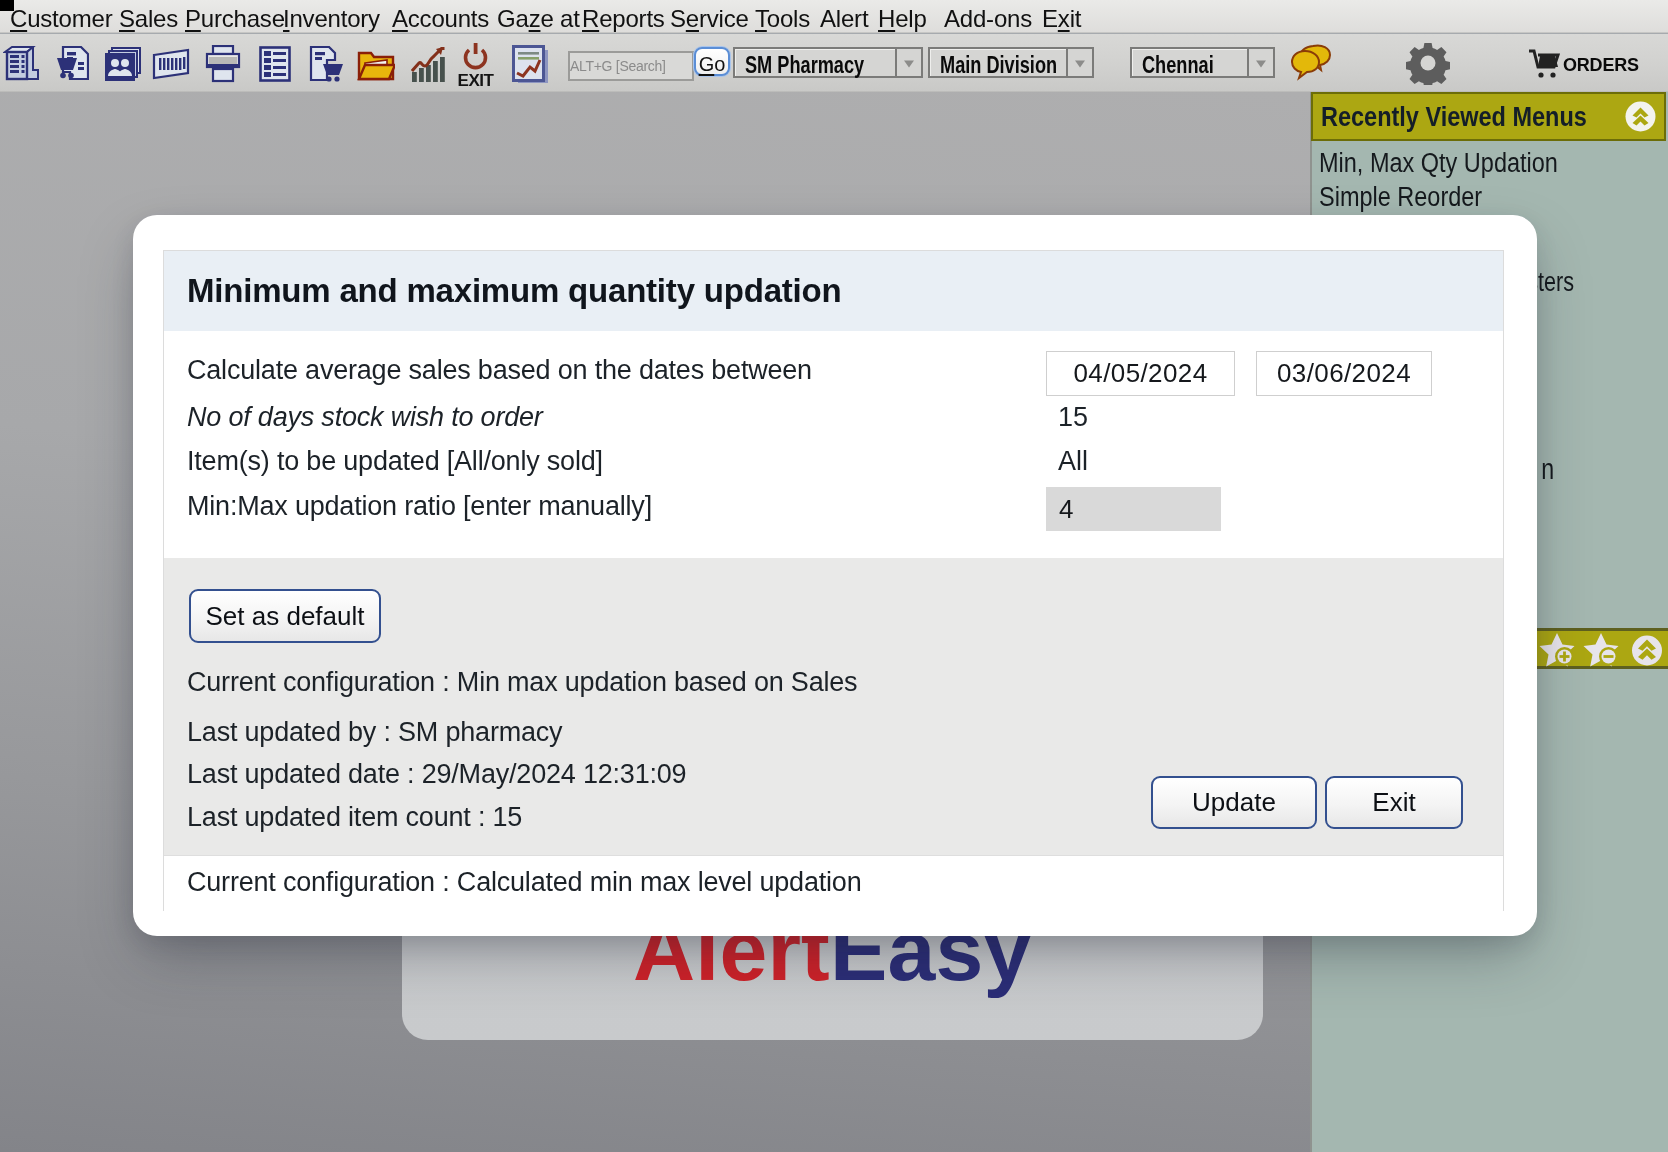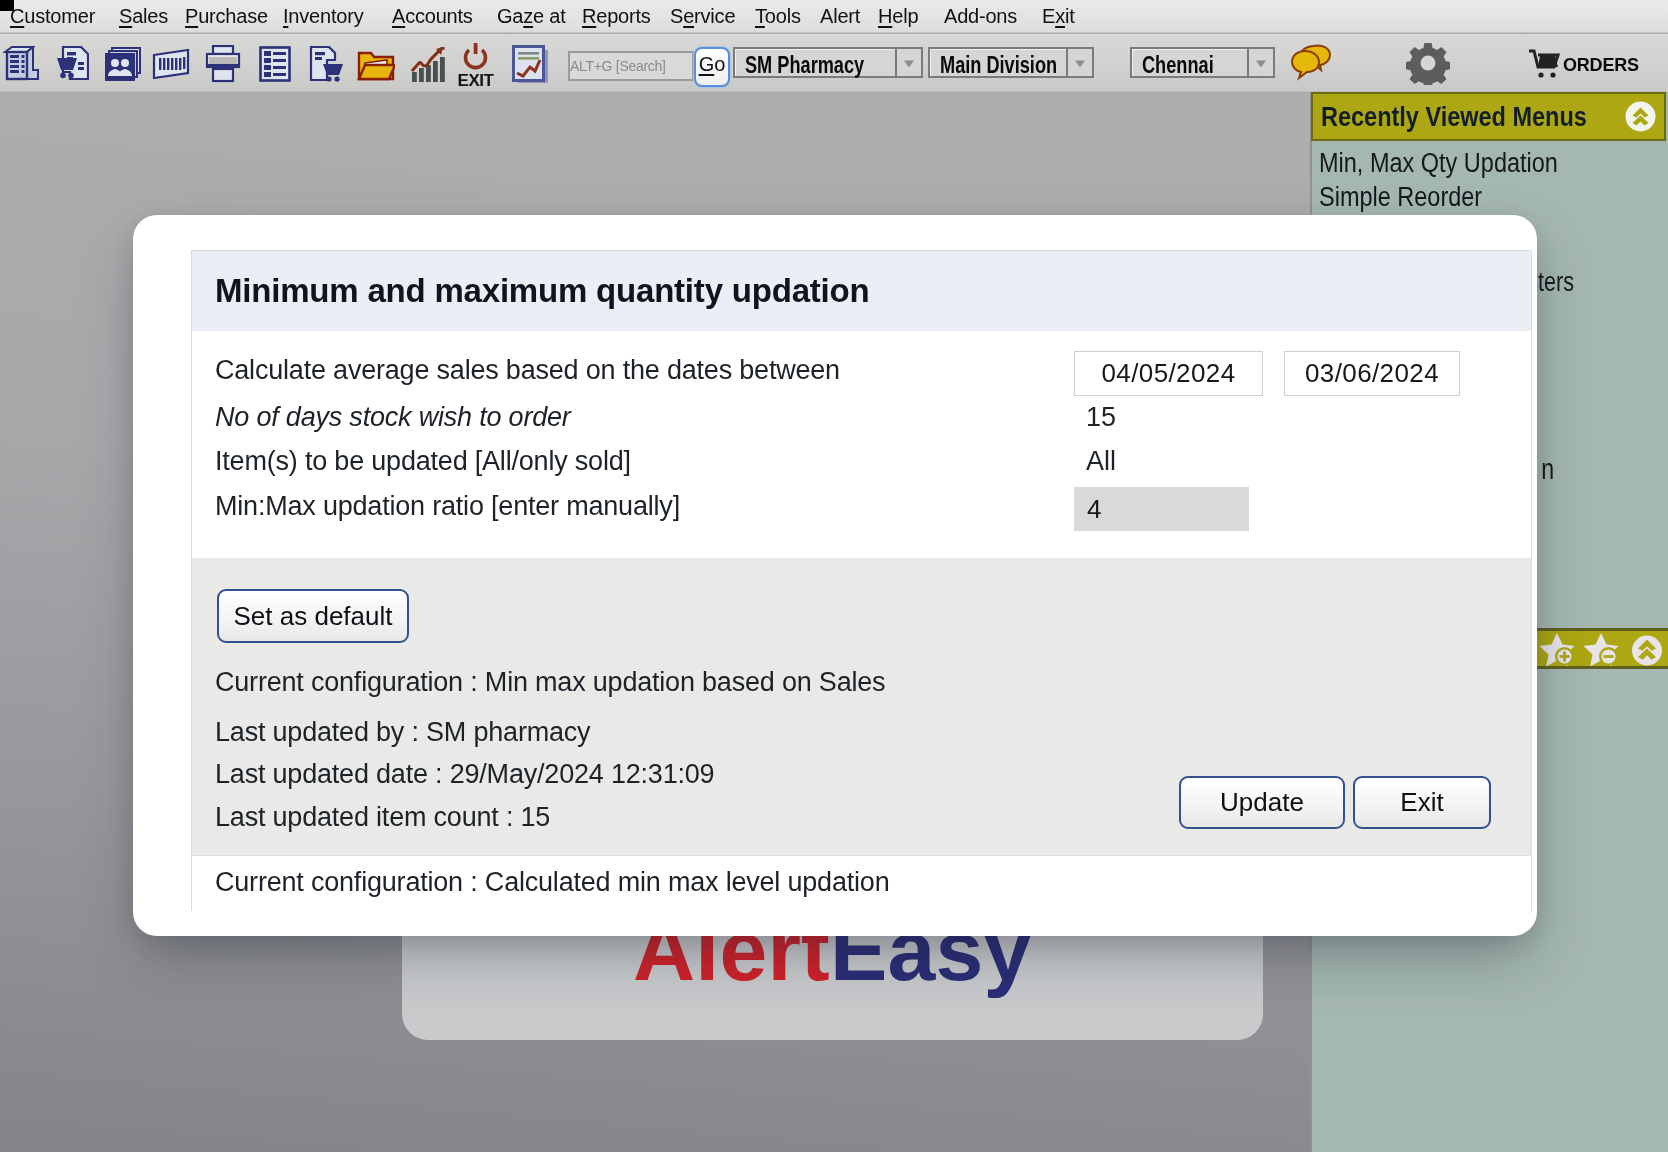--- a/index.html
+++ b/index.html
@@ -4,32 +4,32 @@
 <style>
 * { margin:0; padding:0; box-sizing:border-box; }
 html,body { width:1668px; height:1152px; overflow:hidden; }
 body { font-family:"Liberation Sans", sans-serif; }
 #page { position:relative; width:1668px; height:1152px; background:#a6aaae; overflow:hidden; }
 
 
 .menubar { position:absolute; left:0; top:0; width:1668px; height:33px;
   background:linear-gradient(180deg,#eaeae8,#dedddb); border-bottom:1px solid #c6c6c4; }
 .blacksq { position:absolute; left:0; top:0; width:14px; height:11px; background:#000; }
-.mi { position:absolute; top:5px; font-size:20px; color:#111; white-space:nowrap; letter-spacing:-0.2px;}
+.mi { position:absolute; top:5px; font-size:24px; color:#111; white-space:nowrap; letter-spacing:-0.2px;}
 .mi u { text-decoration:underline; text-underline-offset:3px; }
 
 
 .toolbar { position:absolute; left:0; top:34px; width:1668px; height:58px;
   background:linear-gradient(180deg,#d8d8d6 0%,#d1d1cf 55%,#c9c9c7 100%);
   border-bottom:1px solid #bcbcba; }
 .ticon { position:absolute; }
 .searchbox { position:absolute; left:568px; top:17px; width:126px; height:30px;
   border:2px solid #9b9b99; background:#d9d9d7; color:#8b8b8b; font-size:14px;
   font-family:"Liberation Sans", sans-serif; letter-spacing:-0.3px; }
-.gobtn { position:absolute; left:694px; top:13px; width:36px; height:40px;
+.gobtn { position:absolute; left:694px; top:13px; width:36px; height:29px;
   background:linear-gradient(180deg,#ffffff,#efefef); border:2px solid #5b8ed6; border-radius:8px;
   box-shadow:0 0 0 1px #a8c4ec; font-size:20px; color:#111; text-align:center; line-height:30px; }
 .gobtn u{ text-underline-offset:3px;}
 .dd { position:absolute; top:13px; height:31px; border:2px solid #7b7b79; background:#d5d5d3; box-shadow:inset 1px 1px 0 #efefed; }
 .dd .lbl { position:absolute; left:10px; top:3px; font-size:23px; font-weight:bold; color:#0a0a0a; white-space:nowrap; transform:scaleX(0.79); transform-origin:left center; }
 .dd .arr { position:absolute; right:0px; top:0px; bottom:0px; width:26px;
   background:#d5d5d3; border-left:2px solid #7b7b79; }
 .dd .arr:after { content:""; position:absolute; left:50%; top:50%; transform:translate(-50%,-35%);
   border-left:5px solid transparent; border-right:5px solid transparent; border-top:7px solid #8c8c8a; }
 .orders { position:absolute; left:1563px; top:21px; font-size:18px; font-weight:bold; color:#0a0a0a; letter-spacing:-0.2px;}
@@ -53,21 +53,21 @@
 .card { position:absolute; left:402px; top:560px; width:861px; height:480px; border-radius:26px;
   background:linear-gradient(180deg,#cdcecf,#c8cacc); }
 .logo { position:absolute; left:231px; top:347px; font-size:86px; line-height:1; font-weight:bold; letter-spacing:0.2px; white-space:nowrap;}
 .logo .red { color:#cf2128; }
 .logo .blue { color:#2b2d77; }
 
 
 .modal { position:absolute; left:133px; top:215px; width:1404px; height:721px; background:#fff;
   border-radius:24px; box-shadow:0 26px 60px -10px rgba(30,35,50,0.34), 0 8px 22px rgba(30,35,50,0.12); }
 .panel { position:absolute; left:30px; top:35px; width:1341px; height:661px; background:#fde047;
-  border:1px solid #dcdcdc;margin-left:28px; }
+  border:1px solid #dcdcdc; }
 .phead { position:absolute; left:0; top:0; width:100%; height:80px; background:#e9eff5; }
 .phead .t { position:absolute; left:23px; top:21px; font-size:33px; font-weight:bold; color:#10151c; letter-spacing:-0.2px; }
 .pbody { position:absolute; left:0; top:80px; width:100%; height:227px; background:#fff; }
 .rowlbl { position:absolute; left:23px; font-size:27px; color:#1c2228; white-space:nowrap; letter-spacing:-0.2px;}
 .rowval { position:absolute; left:894px; font-size:27px; color:#1c2228; }
 .datebox { position:absolute; top:20px; height:45px; border:1px solid #cfcfcf; background:#fff;
   font-size:26px; color:#15181c; text-align:center; line-height:43px; letter-spacing:0.4px;}
 .ratiobox { position:absolute; left:882px; top:156px; width:175px; height:44px; background:#d9d9d9;
   font-size:26px; color:#15181c; line-height:44px; padding-left:13px; }
 .pgray { position:absolute; left:0; top:307px; width:100%; height:297px; background:#e9e9e8;padding-left:19px; }

